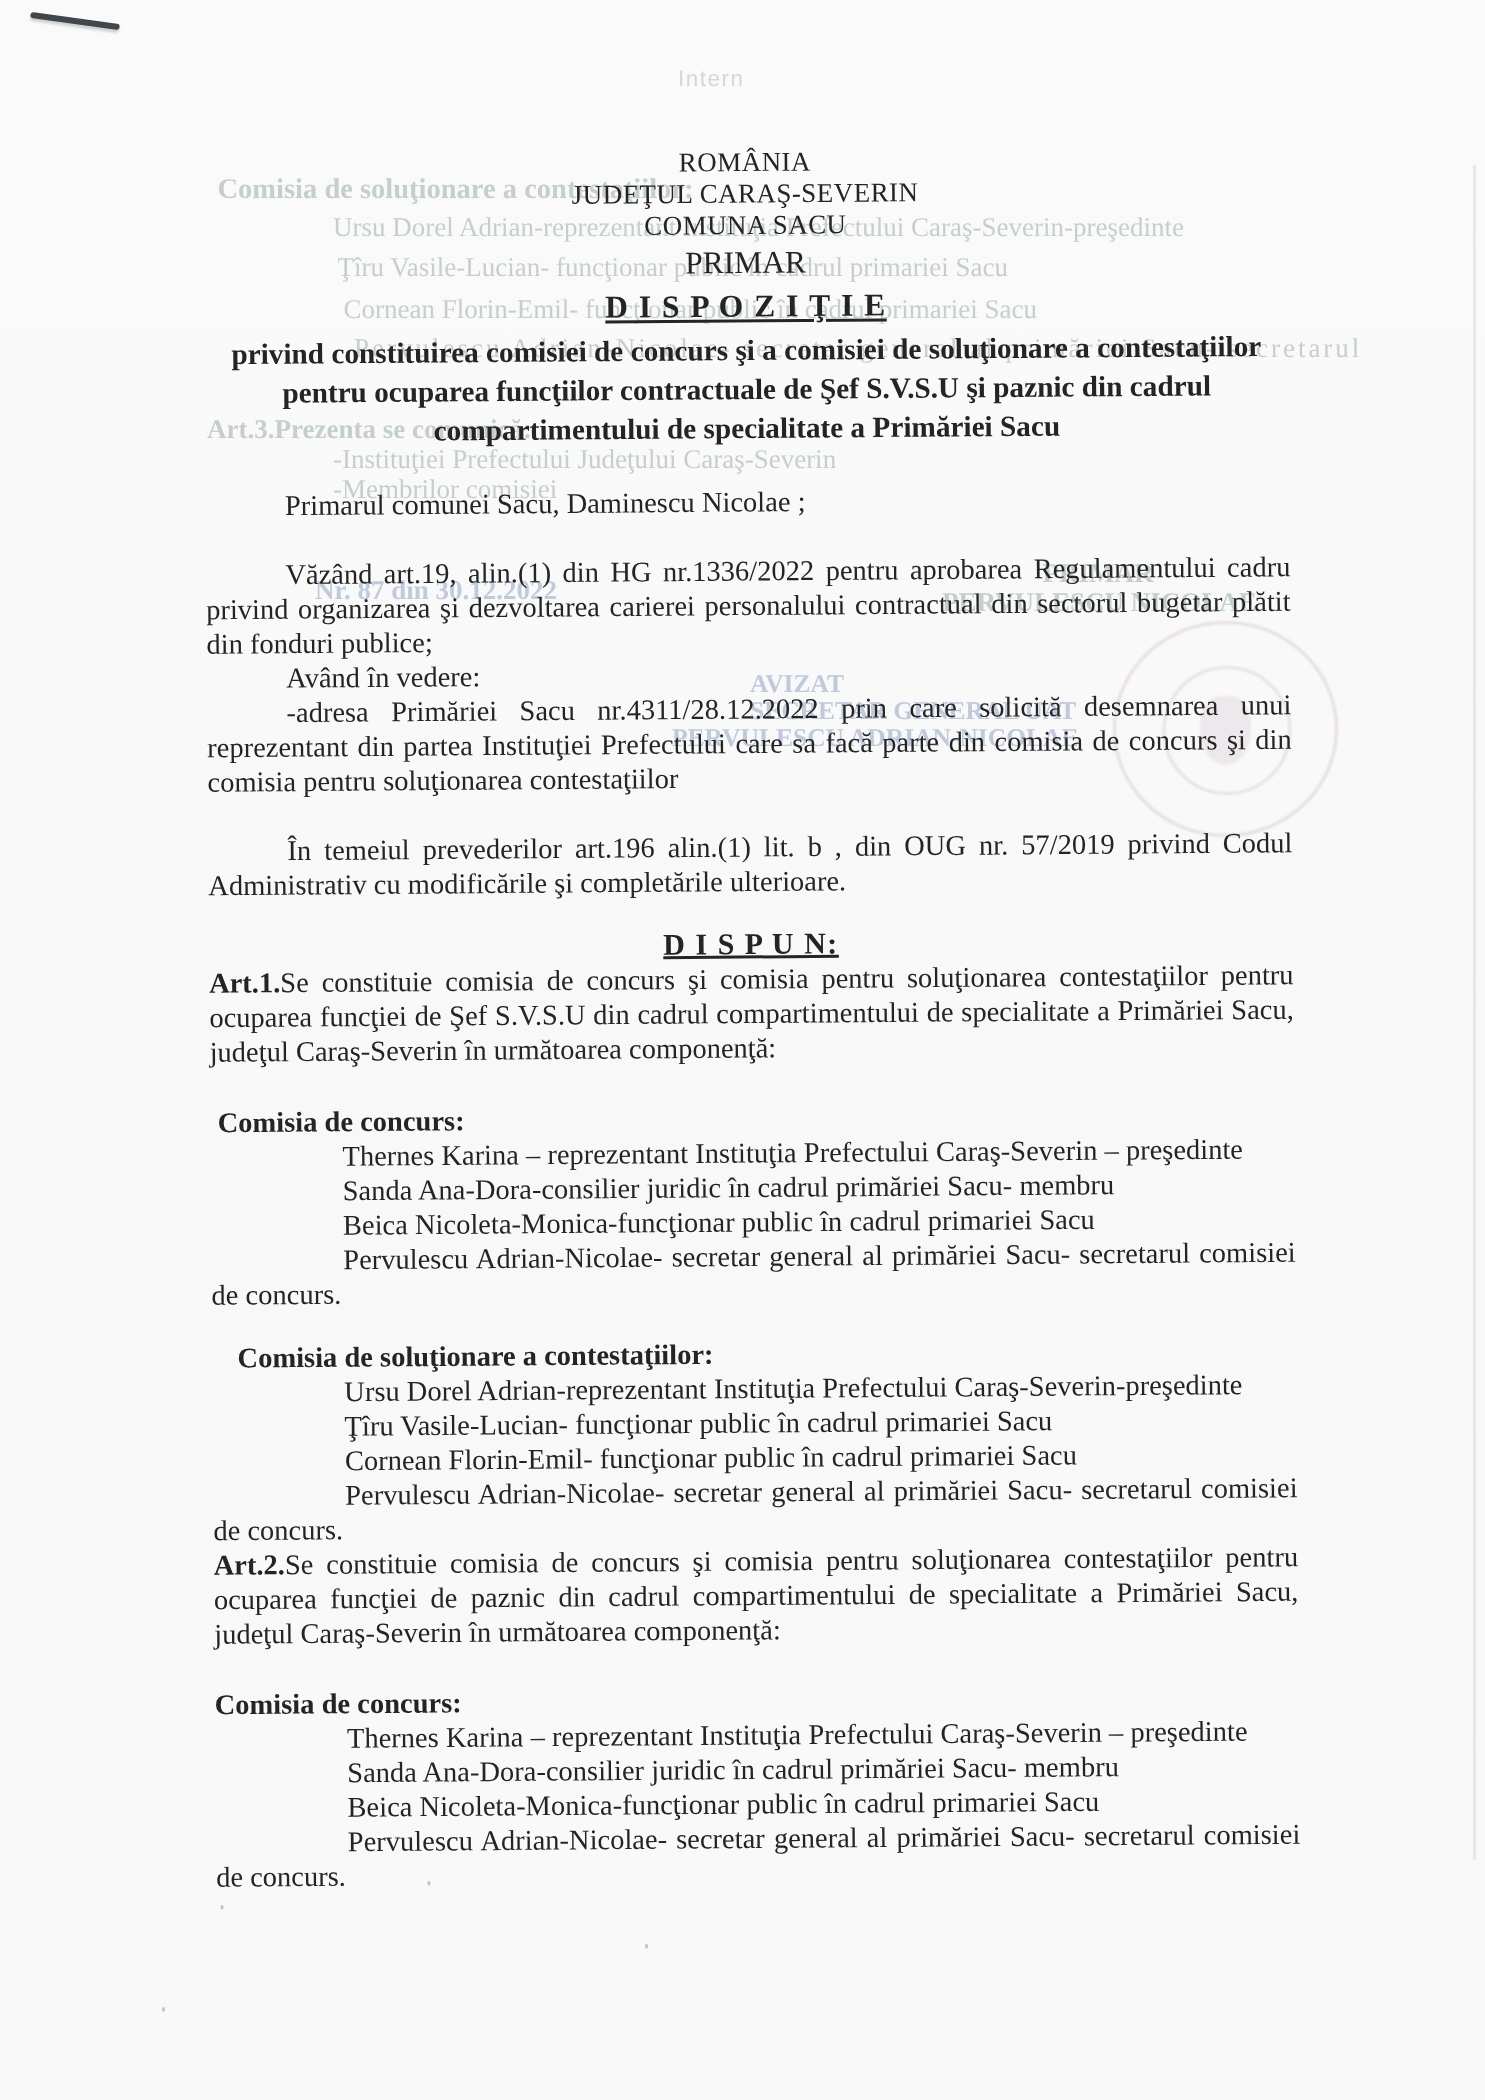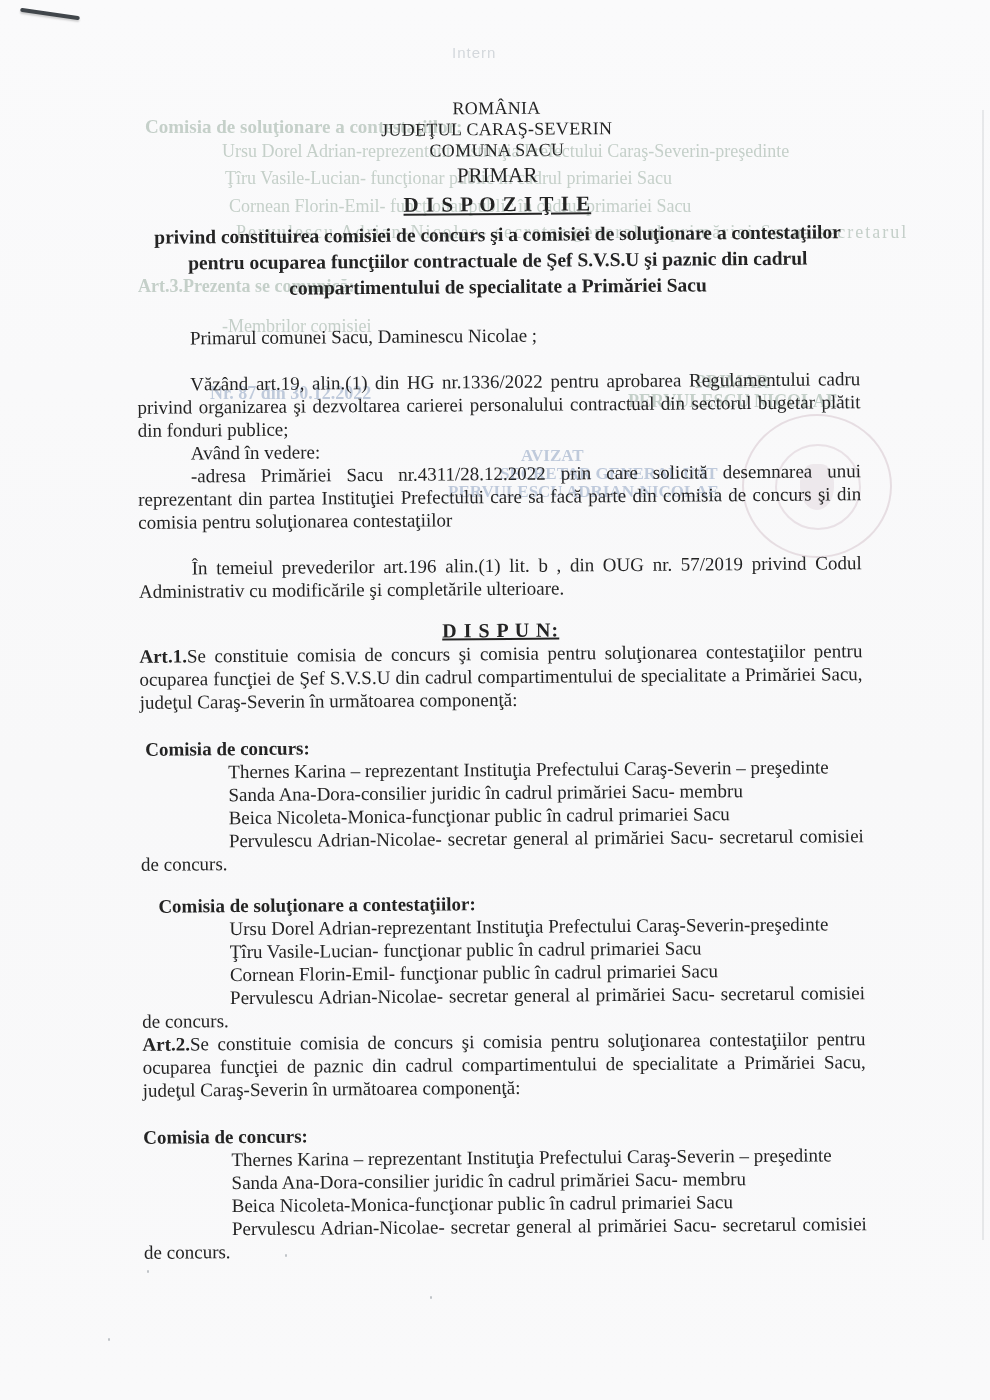--- a/index.html
+++ b/index.html
@@ -67,25 +67,26 @@
   <div class="speck" style="left:430px;top:1296px;"></div>
   <div class="speck" style="left:285px;top:1254px;"></div>
 
   <div class="ghost">
     <div class="gl bold" style="left:145px;top:116px;font-size:19px;">Comisia de soluţionare a contestaţiilor:</div>
     <div class="gl" style="left:222px;top:141px;">Ursu Dorel Adrian-reprezentant Instituţia Prefectului Caraş-Severin-preşedinte</div>
     <div class="gl" style="left:225px;top:168px;">Ţîru Vasile-Lucian- funcţionar public în cadrul primariei Sacu</div>
     <div class="gl" style="left:229px;top:196px;">Cornean Florin-Emil- funcţionar public în cadrul primariei Sacu</div>
     <div class="gl" style="left:236px;top:222px;letter-spacing:2px;">Pervulescu Adrian-Nicolae- secretar general al primăriei Sacu-  secretarul</div>
     <div class="gl bold" style="left:138px;top:276px;font-family:Liberation Serif, serif;">Art.3.Prezenta  se comunică:</div>
+    <div class="gl" style="left:222px;top:296px;">-Instituţiei Prefectului Judeţului Caraş-Severin</div>
     <div class="gl" style="left:222px;top:316px;text-align:right;">-Membrilor comisiei</div>
     <div class="gl blue bold" style="left:210px;top:383px;">Nr. 87 din 30.12.2022</div>
     <div class="gl bold" style="left:695px;top:372px;">PRIMAR</div>
     <div class="gl bold" style="left:628px;top:391px;">PERVULESCU NICOLAE</div>
-    <div class="gl blue bold" style="left:521px;top:446px;font-size:17px;">AVIZAT</div>
+    <div class="gl blue bold" style="left:500px;top:446px;font-size:17px;">AVIZAT</div>
     <div class="gl blue bold" style="left:456px;top:464px;font-size:17px;margin-left:44px;">SECRETAR GENERAL UAT</div>
     <div class="gl blue bold" style="left:448px;top:482px;font-size:17px;">PERVULESCU ADRIAN-NICOLAE</div>
     <div class="ghost-stamp">
       <div class="inner"></div>
       <div class="blob"></div>
     </div>
   </div>
 
   <div class="content">
 

